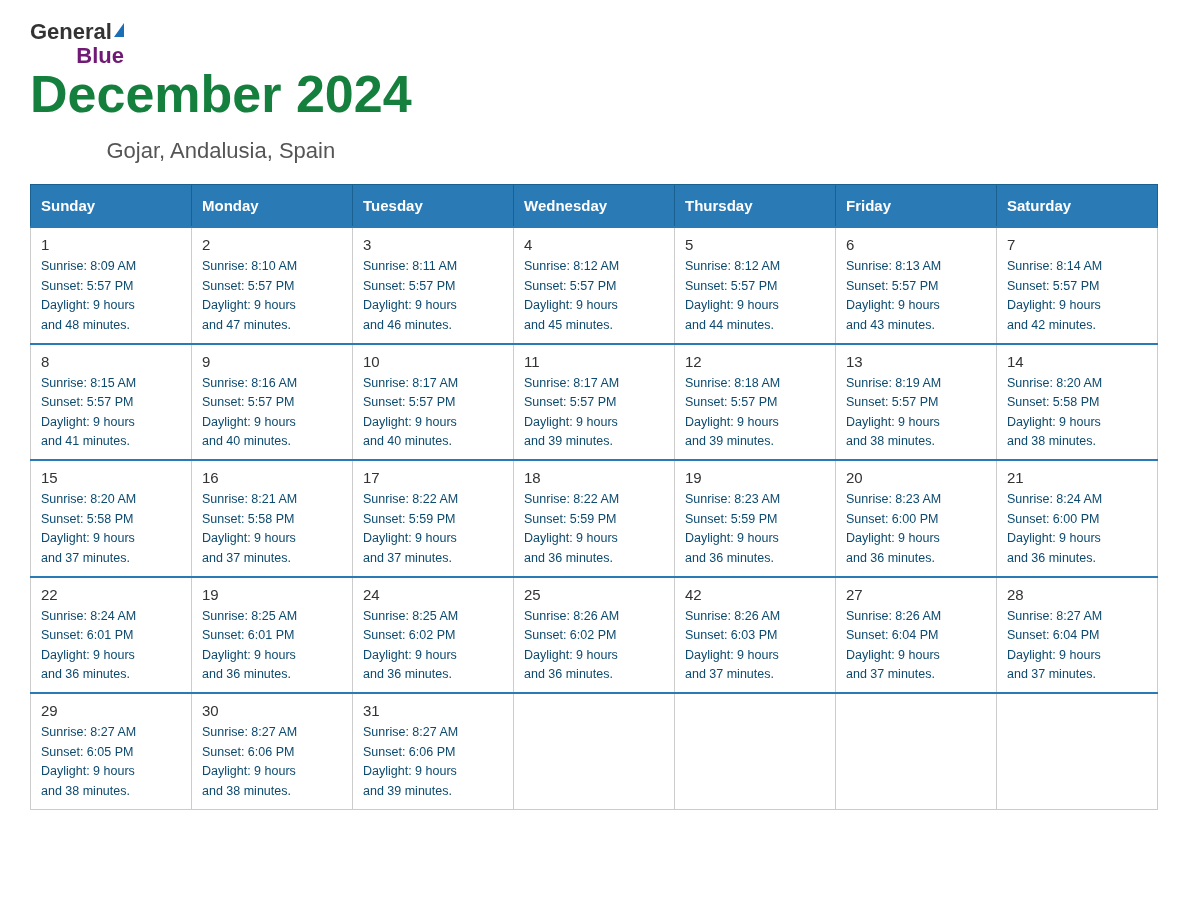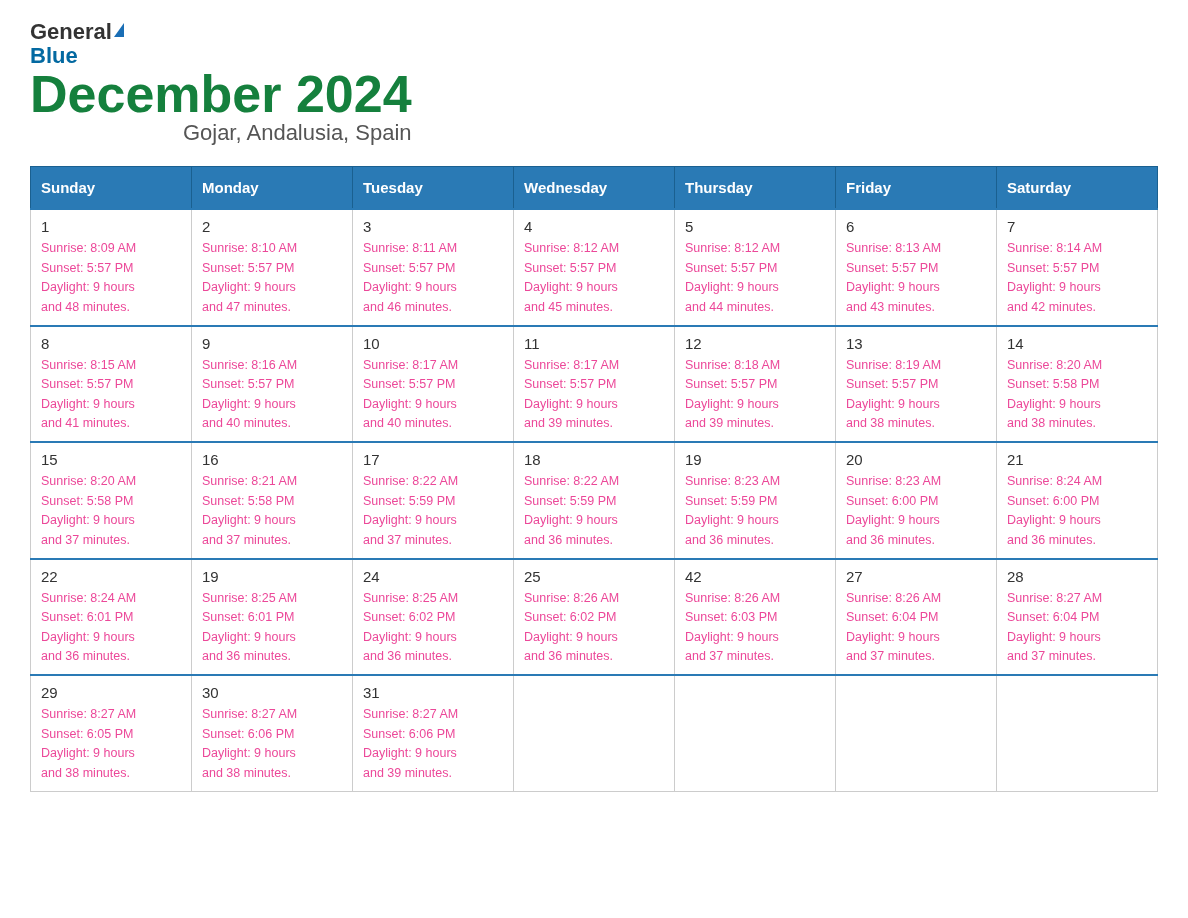--- a/index.html
+++ b/index.html
@@ -18,21 +18,21 @@
       flex-direction: column;
     }
     .logo {
       display: flex;
       flex-direction: column;
       font-size: 22px;
       font-weight: bold;
       line-height: 1.1;
     }
     .logo-general { color: #333; }
-    .logo-blue { color: #0369a1; }
+    .logo-blue { color: #701a75; text-align: right; }
     .logo-triangle {
       display: inline-block;
       width: 0;
       height: 0;
       border-left: 10px solid transparent;
       border-bottom: 14px solid #1a6eb5;
       margin-left: 2px;
       vertical-align: middle;
       position: relative;
       top: -3px;
@@ -42,21 +42,22 @@
     }
     .month-title {
       font-size: 52px;
       font-weight: bold;
       color: #15803d;
       line-height: 1;
     }
     .location {
       font-size: 22px;
       color: #555;
-      margin-top: 0;
+      margin-top: 18px;
+      text-align: center;
     }
     table {
       width: 100%;
       border-collapse: collapse;
       table-layout: fixed;
     }
     thead th {
       background: #2a7ab5;
       color: #fff;
       font-size: 15px;
@@ -78,21 +79,21 @@
     }
     .day-num {
       font-size: 15px;
       font-weight: normal;
       display: block;
       margin-bottom: 4px;
     }
     .day-info {
       font-size: 12.5px;
       line-height: 1.55;
-      color: #ec4899;
+      color: #0c4a6e;
     }
     .empty-cell {
       background: #fff;
     }
   </style>
 </head>
 <body>
 
 <div class="header">
   <div class="logo">

